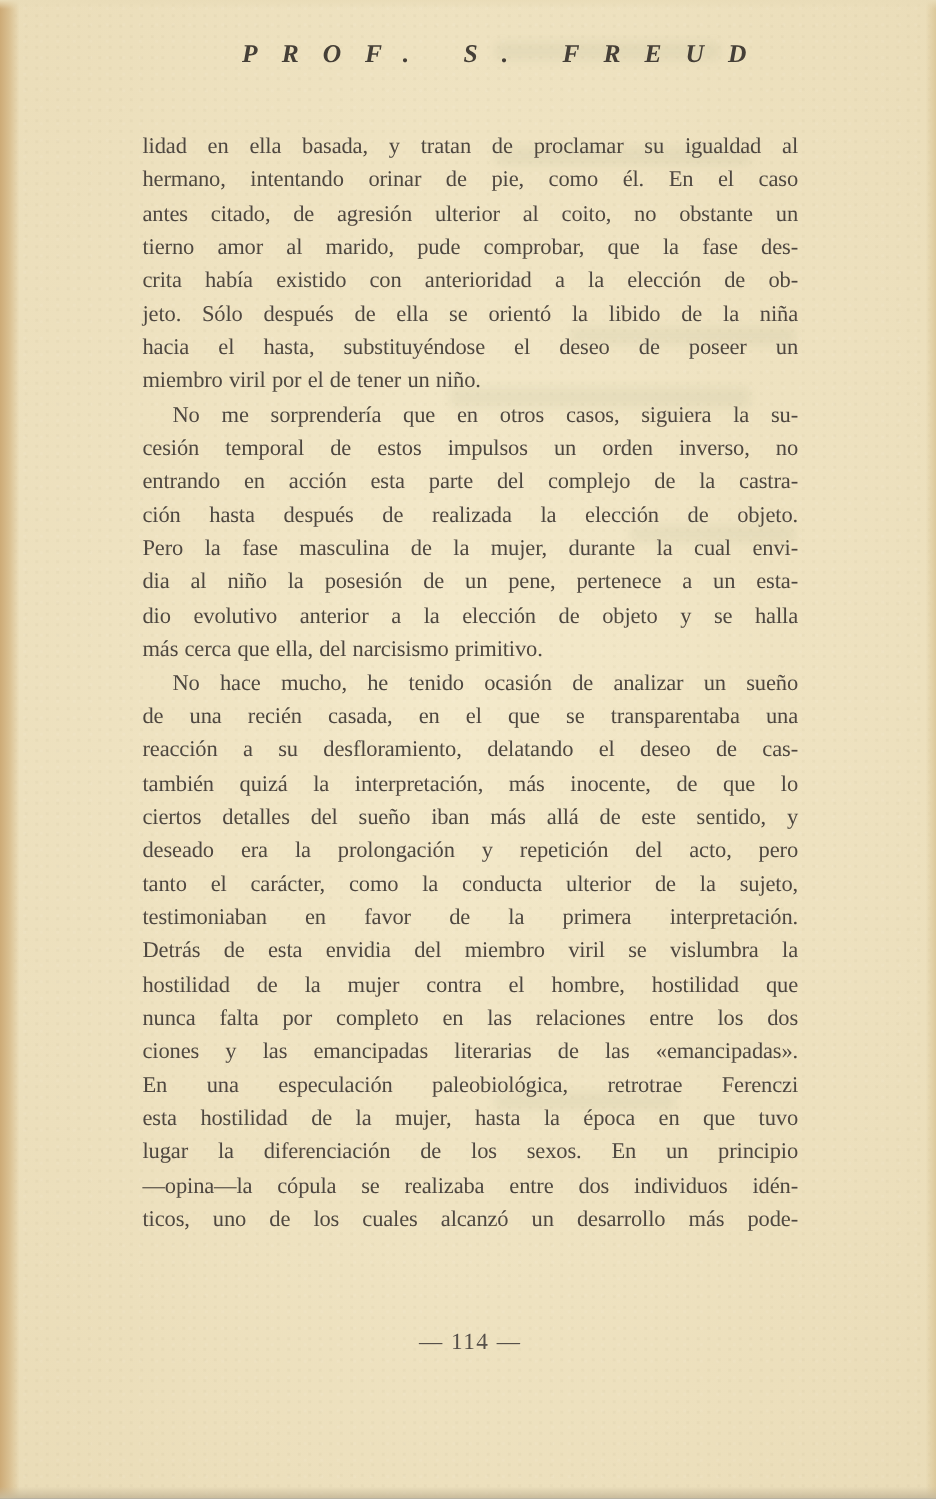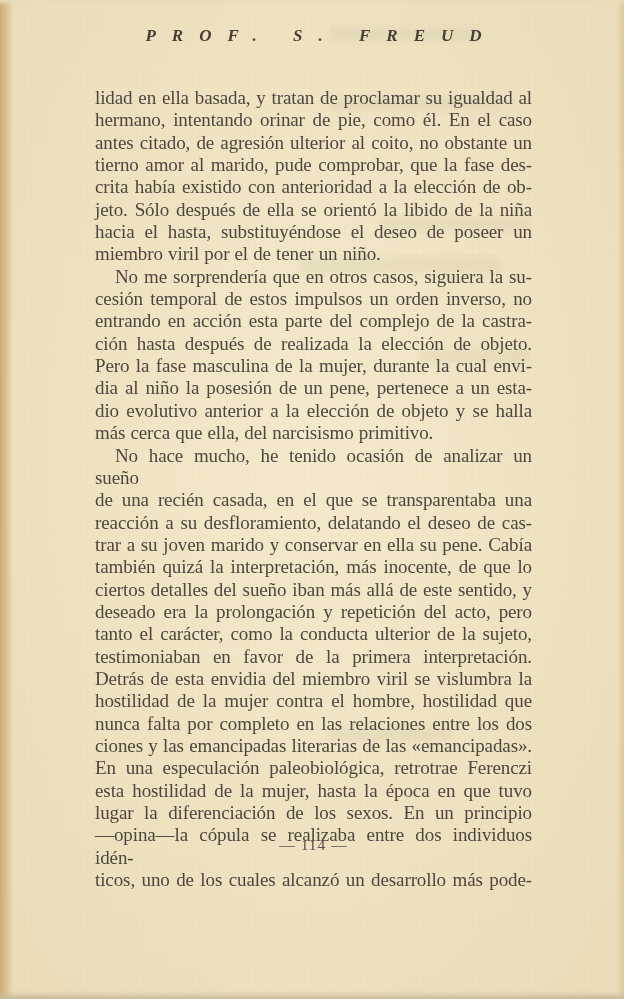--- a/index.html
+++ b/index.html
@@ -37,55 +37,55 @@
   
   .ghost {
     position: absolute;
     background: rgba(150,160,118,0.10);
     filter: blur(3px);
     border-radius: 4px;
     pointer-events: none;
   }
   .running-head {
     position: absolute;
-    left: 95px;
+    left: 111px;
     top: 26px;
     width: 437px;
     text-align: center;
     font-style: italic;
     font-weight: bold;
     font-size: 17px;
     letter-spacing: 16px;
     padding-left: 16px;
     box-sizing: border-box;
     color: #453f37;
     white-space: nowrap;
   }
   .text-block {
     position: absolute;
     left: 95px;
     top: 87px;
     width: 437px;
   }
   .line {
-    font-size: 19px;
+    font-size: 15px;
     line-height: 22.35px;
     color: #4e4740;
     text-align: justify;
     text-align-last: justify;
     letter-spacing: -0.1px;
     word-spacing: 0.5px;
     font-family: Liberation Serif, serif;
   }
   .line.para-end { text-align-last: left; }
   .line.indent { text-indent: 20px; }
   .page-number {
     position: absolute;
     left: 95px;
-    top: 836px;
+    top: 886px;
     width: 437px;
     text-align: center;
     font-size: 15.5px;
     letter-spacing: 1px;
     color: #56504a;
   }
 </style>
 </head>
 <body>
 
@@ -119,21 +119,20 @@
       <div class="line">cesión temporal de estos impulsos un orden inverso, no</div>
       <div class="line">entrando en acción esta parte del complejo de la castra-</div>
       <div class="line">ción hasta después de realizada la elección de objeto.</div>
       <div class="line">Pero la fase masculina de la mujer, durante la cual envi-</div>
       <div class="line">dia al niño la posesión de un pene, pertenece a un esta-</div>
       <div class="line">dio evolutivo anterior a la elección de objeto y se halla</div>
       <div class="line para-end">más cerca que ella, del narcisismo primitivo.</div>
       <div class="line indent">No hace mucho, he tenido ocasión de analizar un sueño</div>
       <div class="line">de una recién casada, en el que se transparentaba una</div>
       <div class="line">reacción a su desfloramiento, delatando el deseo de cas-</div>
-      <div class="line">trar a su joven marido y conservar en ella su pene. Cabía</div>
       <div class="line">también quizá la interpretación, más inocente, de que lo</div>
       <div class="line">ciertos detalles del sueño iban más allá de este sentido, y</div>
       <div class="line">deseado era la prolongación y repetición del acto, pero</div>
       <div class="line">tanto el carácter, como la conducta ulterior de la sujeto,</div>
       <div class="line">testimoniaban en favor de la primera interpretación.</div>
       <div class="line">Detrás de esta envidia del miembro viril se vislumbra la</div>
       <div class="line">hostilidad de la mujer contra el hombre, hostilidad que</div>
       <div class="line">nunca falta por completo en las relaciones entre los dos</div>
       <div class="line">ciones y las emancipadas literarias de las «emancipadas».</div>
       <div class="line">En una especulación paleobiológica, retrotrae Ferenczi</div>

